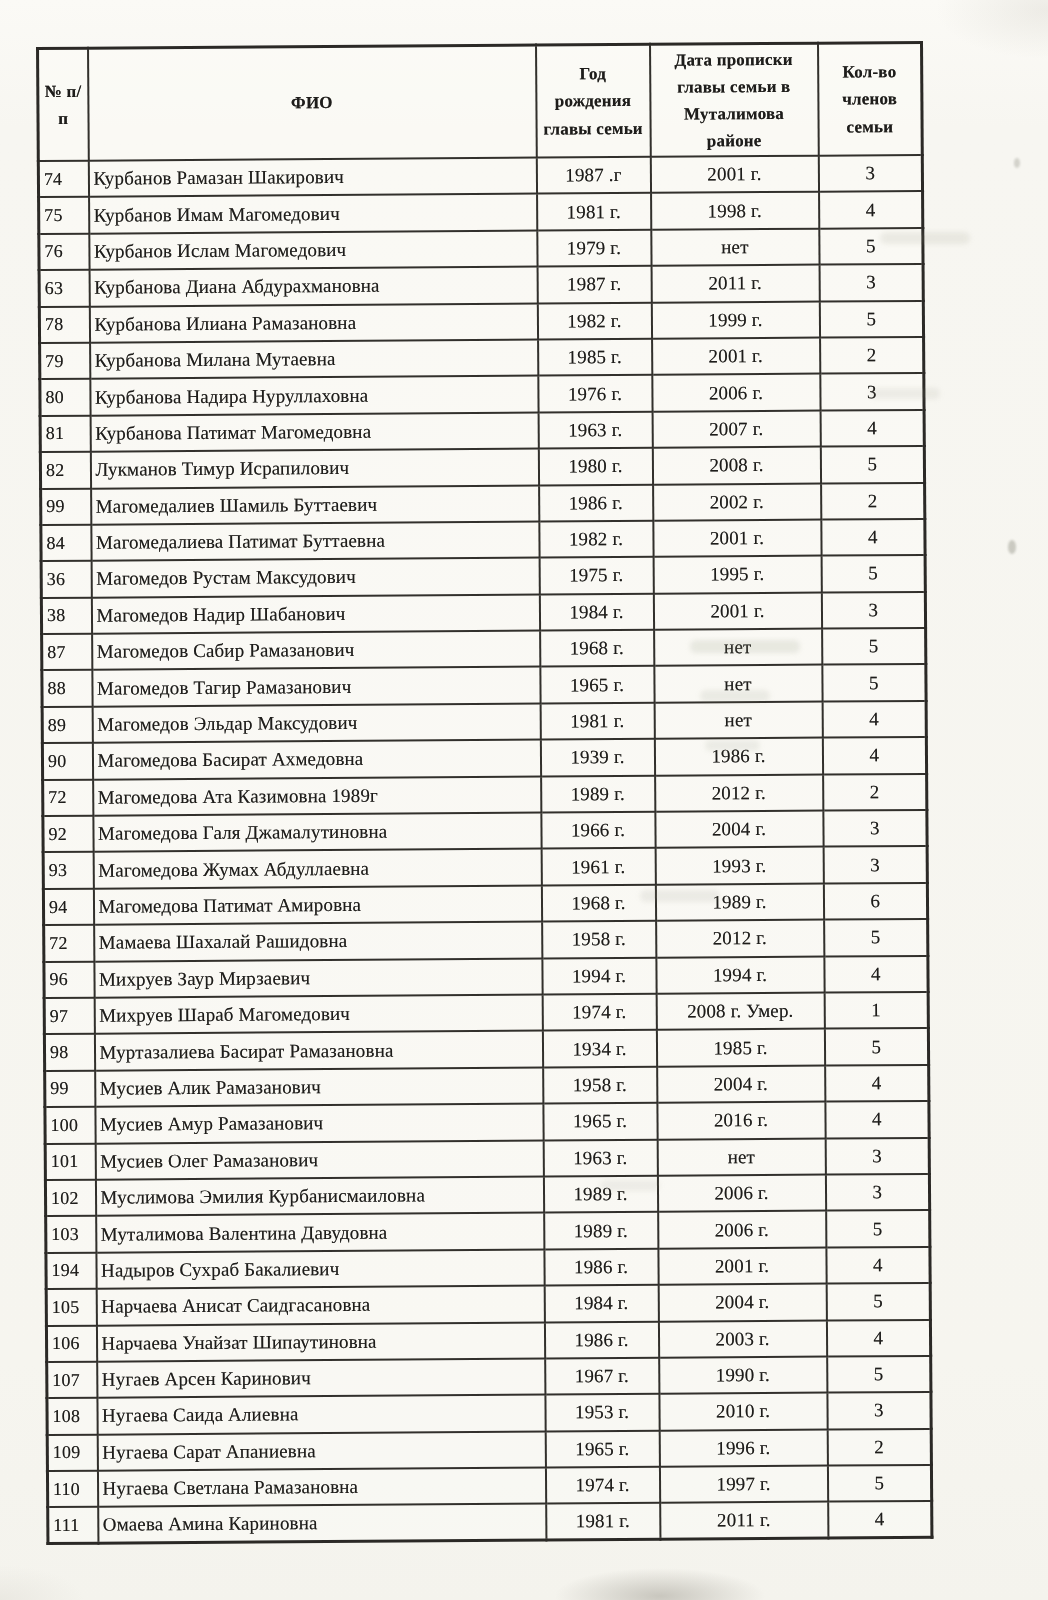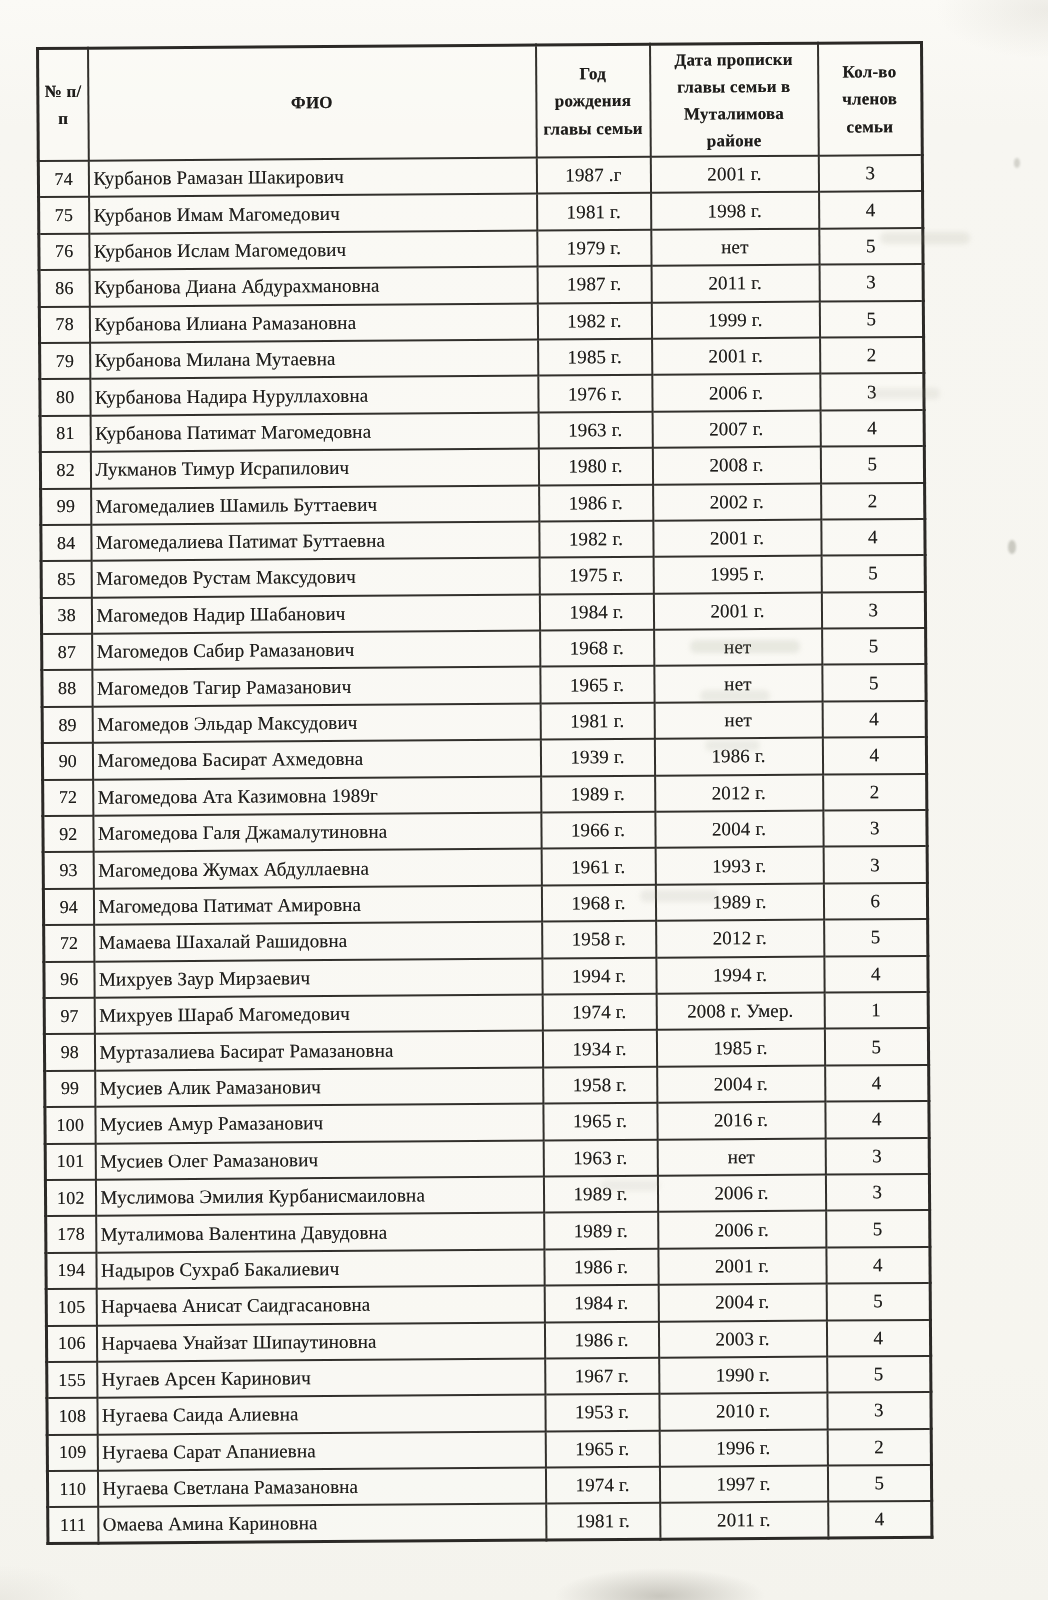--- a/index.html
+++ b/index.html
@@ -57,21 +57,21 @@
   }
 
   tbody tr { height: 36.4px; }
 
   tbody td {
     font-size: 19px;
     vertical-align: middle;
     text-shadow: 0 0 0.6px rgba(25,23,20,0.55);
     letter-spacing: 0.15px;
   }
-  td.c-num   { text-align: center; font-size: 18px; padding: 0 2px; }
+  td.c-num   { font-size: 18px; padding: 0 2px; }
   td.c-name  { text-align: left; padding-left: 8px; white-space: nowrap; }
   td.c-birth { text-align: center; }
   td.c-reg   { text-align: center; }
   td.c-memb  { text-align: center; }
 
   
   .smudge {
     position: absolute;
     border-radius: 6px;
     filter: blur(2.5px);
@@ -124,21 +124,21 @@
           <td class="c-memb">4</td>
         </tr>
         <tr>
           <td class="c-num">76</td>
           <td class="c-name">Курбанов Ислам Магомедович</td>
           <td class="c-birth">1979 г.</td>
           <td class="c-reg">нет</td>
           <td class="c-memb">5</td>
         </tr>
         <tr>
-          <td class="c-num">86</td>
+          <td class="c-num">63</td>
           <td class="c-name">Курбанова Диана Абдурахмановна</td>
           <td class="c-birth">1987 г.</td>
           <td class="c-reg">2011 г.</td>
           <td class="c-memb">3</td>
         </tr>
         <tr>
           <td class="c-num">78</td>
           <td class="c-name">Курбанова Илиана Рамазановна</td>
           <td class="c-birth">1982 г.</td>
           <td class="c-reg">1999 г.</td>
@@ -180,21 +180,21 @@
           <td class="c-memb">2</td>
         </tr>
         <tr>
           <td class="c-num">84</td>
           <td class="c-name">Магомедалиева Патимат Буттаевна</td>
           <td class="c-birth">1982 г.</td>
           <td class="c-reg">2001 г.</td>
           <td class="c-memb">4</td>
         </tr>
         <tr>
-          <td class="c-num">85</td>
+          <td class="c-num">36</td>
           <td class="c-name">Магомедов Рустам Максудович</td>
           <td class="c-birth">1975 г.</td>
           <td class="c-reg">1995 г.</td>
           <td class="c-memb">5</td>
         </tr>
         <tr>
           <td class="c-num">38</td>
           <td class="c-name">Магомедов Надир Шабанович</td>
           <td class="c-birth">1984 г.</td>
           <td class="c-reg">2001 г.</td>
@@ -306,21 +306,21 @@
           <td class="c-memb">3</td>
         </tr>
         <tr>
           <td class="c-num">102</td>
           <td class="c-name">Муслимова Эмилия Курбанисмаиловна</td>
           <td class="c-birth">1989 г.</td>
           <td class="c-reg">2006 г.</td>
           <td class="c-memb">3</td>
         </tr>
         <tr>
-          <td class="c-num">178</td>
+          <td class="c-num">103</td>
           <td class="c-name">Муталимова Валентина Давудовна</td>
           <td class="c-birth">1989 г.</td>
           <td class="c-reg">2006 г.</td>
           <td class="c-memb">5</td>
         </tr>
         <tr>
           <td class="c-num">194</td>
           <td class="c-name">Надыров Сухраб Бакалиевич</td>
           <td class="c-birth">1986 г.</td>
           <td class="c-reg">2001 г.</td>
@@ -334,21 +334,21 @@
           <td class="c-memb">5</td>
         </tr>
         <tr>
           <td class="c-num">106</td>
           <td class="c-name">Нарчаева Унайзат Шипаутиновна</td>
           <td class="c-birth">1986 г.</td>
           <td class="c-reg">2003 г.</td>
           <td class="c-memb">4</td>
         </tr>
         <tr>
-          <td class="c-num">155</td>
+          <td class="c-num">107</td>
           <td class="c-name">Нугаев Арсен Каринович</td>
           <td class="c-birth">1967 г.</td>
           <td class="c-reg">1990 г.</td>
           <td class="c-memb">5</td>
         </tr>
         <tr>
           <td class="c-num">108</td>
           <td class="c-name">Нугаева Саида Алиевна</td>
           <td class="c-birth">1953 г.</td>
           <td class="c-reg">2010 г.</td>

